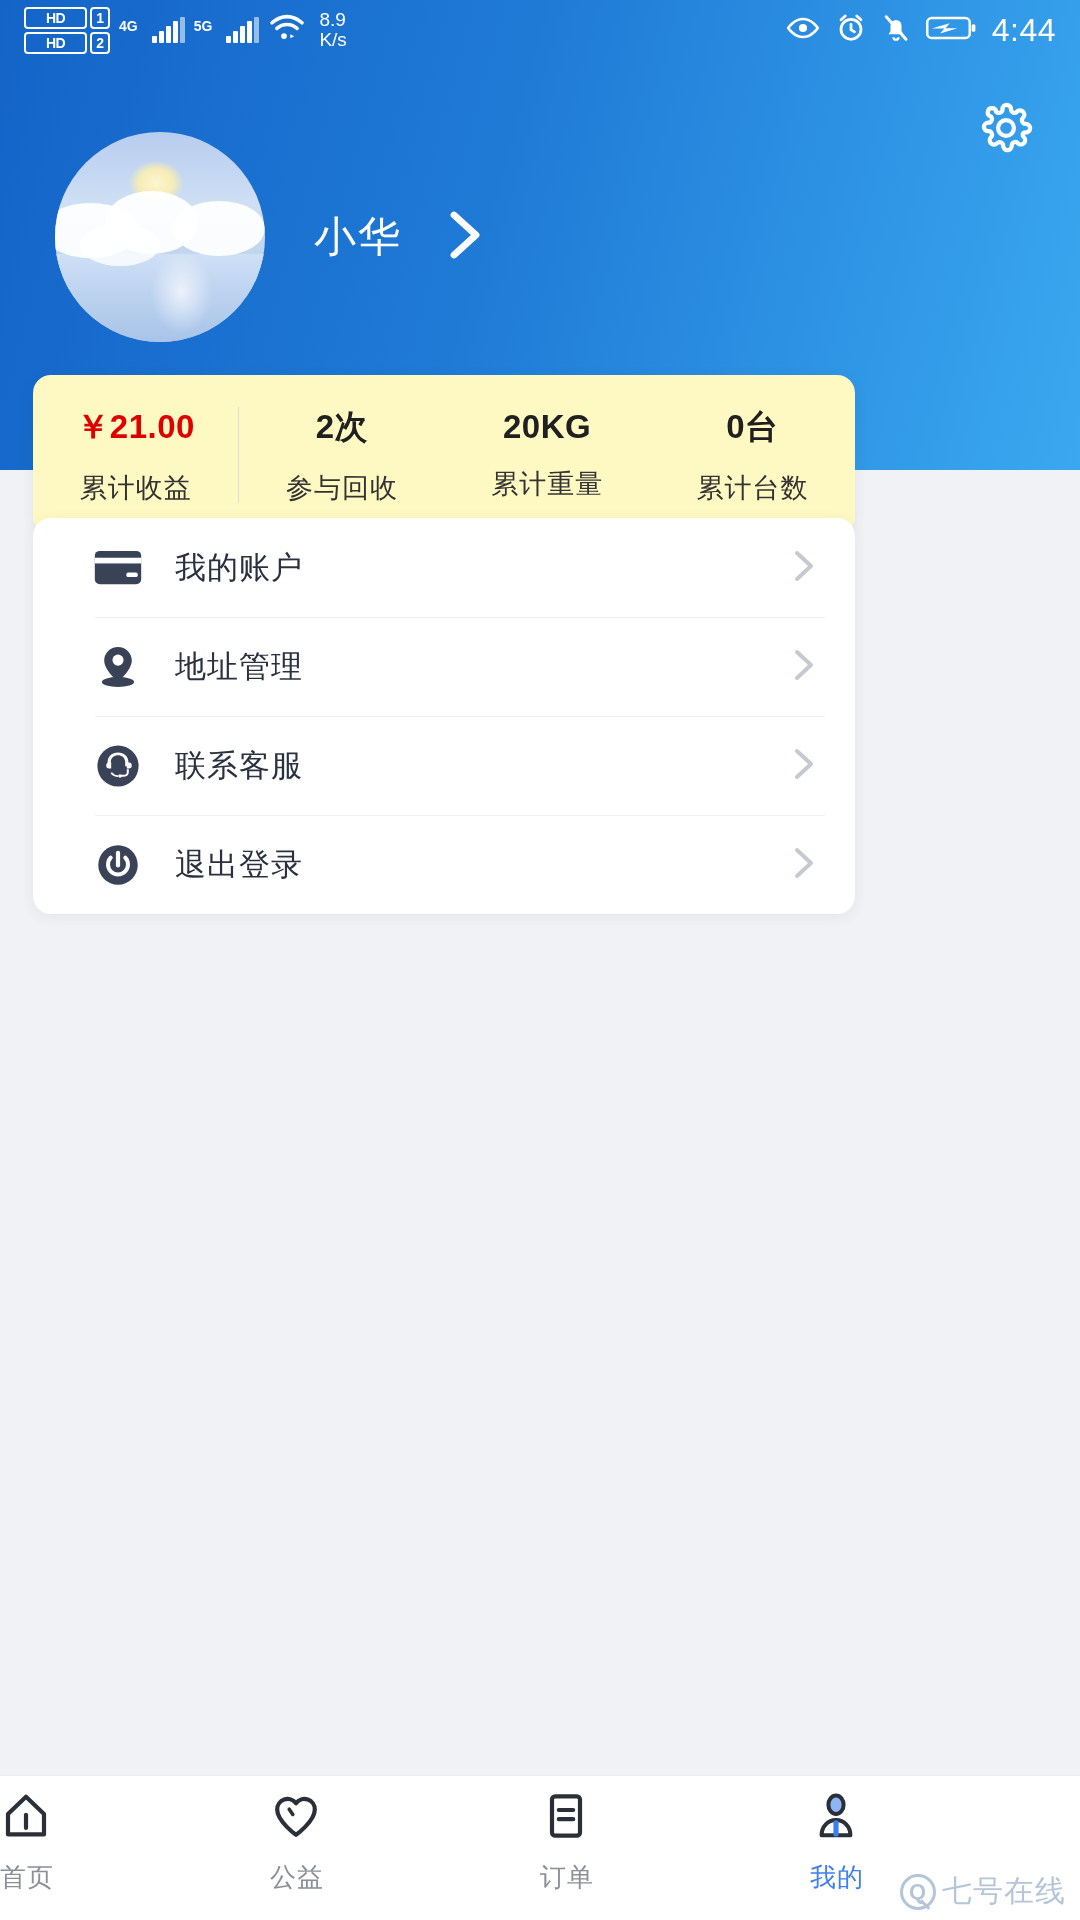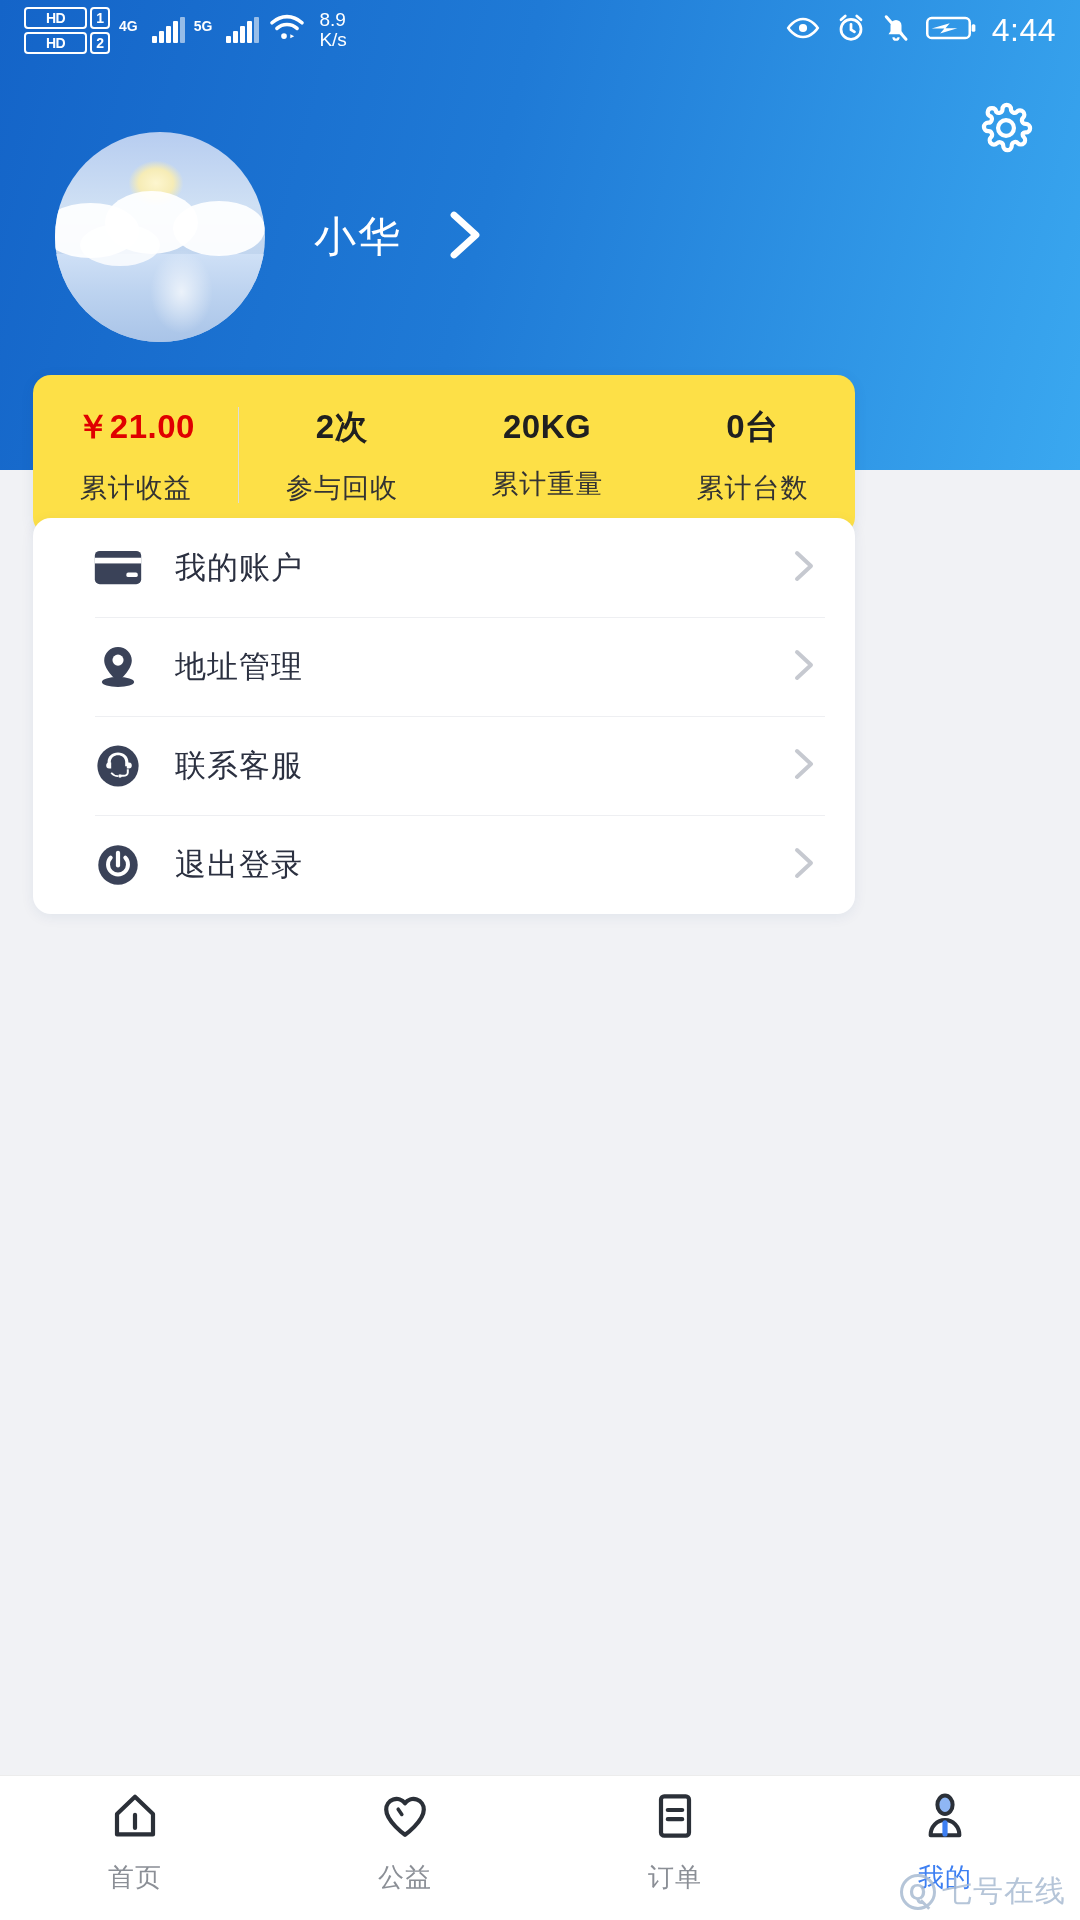--- a/index.html
+++ b/index.html
@@ -80,21 +80,21 @@
   .avatar .glow {
     position: absolute; left: 45%; top: 56%; width: 30%; height: 40%;
     background: radial-gradient(ellipse at center, rgba(255,255,255,.7), rgba(255,255,255,0) 70%);
   }
   .uname { color: #fff; font-size: 42px; font-weight: 500; margin-left: 49px; letter-spacing: 2px; }
   .uarrow { margin-left: 40px; }
 
   
   .stats-card {
     position: absolute; top: 375px; left: 33px; width: 822px; height: 160px;
-    background: #fde047; border-radius: 18px;
+    background: #fef9c3; border-radius: 18px;
     box-shadow: 0 3px 14px rgba(20,60,120,.08);
     display: flex; align-items: center;
   }
   .stat { flex: 1; text-align: center; position: relative; }
   .stat .val { font-size: 33px; font-weight: bold; color: #202020; letter-spacing: .5px; }
   .stat.money .val { color: #e00000; }
   .stat .lab { font-size: 27px; color: #333; margin-top: 20px; letter-spacing: 1px; }
   .vdiv { width: 1px; height: 96px; background: #dcdcdc; }
 
   
@@ -113,21 +113,21 @@
   .mi-icon { width: 58px; display: flex; align-items: center; justify-content: center; flex: none; margin-left: 26px; }
   .mi-label { font-size: 31px; color: #2b3040; margin-left: 28px; flex: 1; letter-spacing: 1px; }
   .mi-chev { flex: none; margin-right: 8px; }
 
   
   .tabbar {
     position: absolute; left: 0; bottom: 0; width: 1080px; height: 145px;
     background: #fff; border-top: 1px solid #ececec;
     display: flex; align-items: flex-start; padding-top: 14px;
   }
-  .tab { flex: 1; display: flex; flex-direction: column; align-items: center; gap: 14px; }
+  .tab { flex: 1; display: flex; flex-direction: column; gap: 14px; }
   .tab .tlabel { font-size: 26px; color: #8b8f96; letter-spacing: 1px; }
   .tab.active .tlabel { color: #3d7ff2; }
 
   
   .watermark {
     position: absolute; right: 14px; bottom: 8px;
     display: flex; align-items: center; gap: 6px;
     color: #a9bbd2; font-size: 30px; letter-spacing: 1px; opacity: .85;
   }
   .wm-q {

